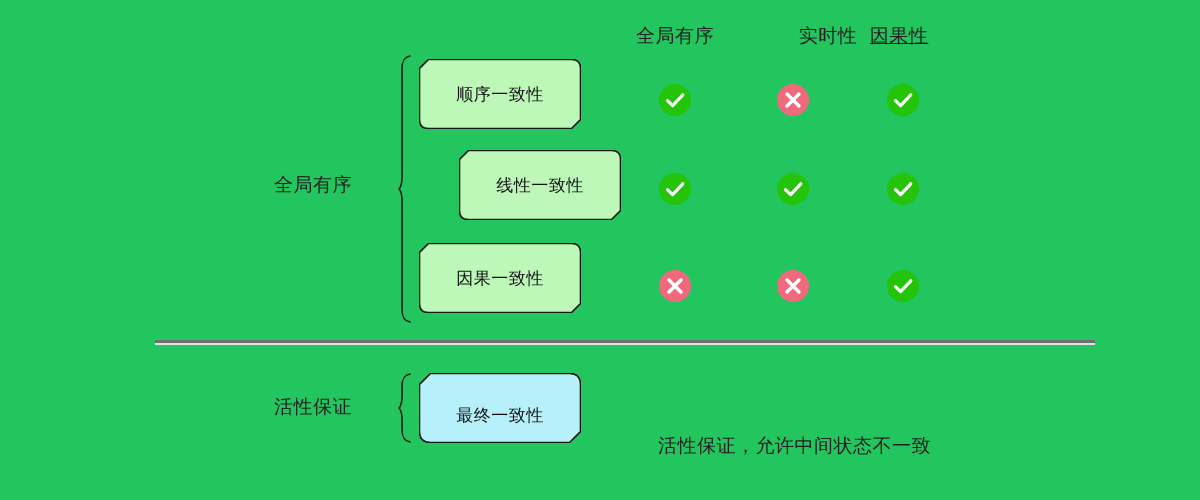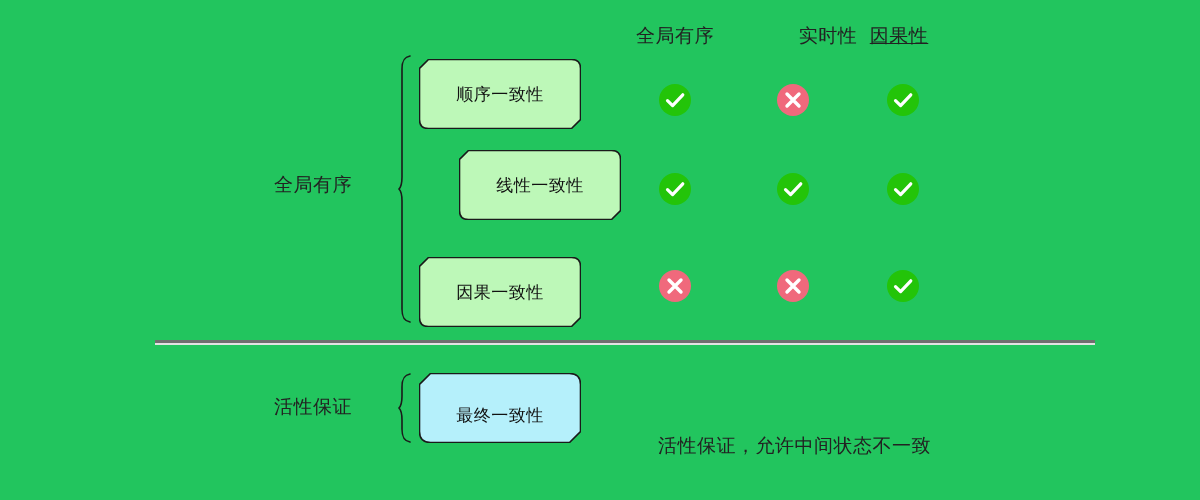--- a/index.html
+++ b/index.html
@@ -160,21 +160,21 @@
           <circle cx="17" cy="17" r="16" fill="#23c409"></circle>
           <path d="M 9.5 17.6 L 14.6 22.6 L 24.8 11.8" fill="none" stroke="#ffffff" stroke-width="3.2" stroke-linecap="round" stroke-linejoin="round"></path>
         </svg>
       </div>
       <div class="status-icon" style="left: 903px; top: 189px;">
         <svg width="34" height="34" viewBox="0 0 34 34">
           <circle cx="17" cy="17" r="16" fill="#23c409"></circle>
           <path d="M 9.5 17.6 L 14.6 22.6 L 24.8 11.8" fill="none" stroke="#ffffff" stroke-width="3.2" stroke-linecap="round" stroke-linejoin="round"></path>
         </svg>
       </div>
-      <div class="node-box" style="left: 419px; top: 257px; width: 162px; height: 70px;">
+      <div class="node-box" style="left: 419px; top: 243px; width: 162px; height: 70px;">
         <div class="box-shape"><svg width="162" height="70" viewBox="0 0 162 70">
             <path d="M 9.5 0.5 L 152.5 0.5 Q 161.5 0.5 161.5 9.5 L 161.5 60.5 L 152.5 69.5 L 9.5 69.5 Q 0.5 69.5 0.5 60.5 L 0.5 9.5 Z" fill="#bdf8b8" stroke="#1a1a1a" stroke-width="1.6" stroke-linejoin="round"></path>
           </svg></div>
         <span class="box-label">因果一致性</span>
       </div>
       <div class="status-icon" style="left: 675px; top: 286px;">
         <svg width="34" height="34" viewBox="0 0 34 34">
           <circle cx="17" cy="17" r="16" fill="#f0697c"></circle>
           <path d="M 11 11 L 23 23 M 23 11 L 11 23" fill="none" stroke="#ffffff" stroke-width="3.4" stroke-linecap="round"></path>
         </svg>

